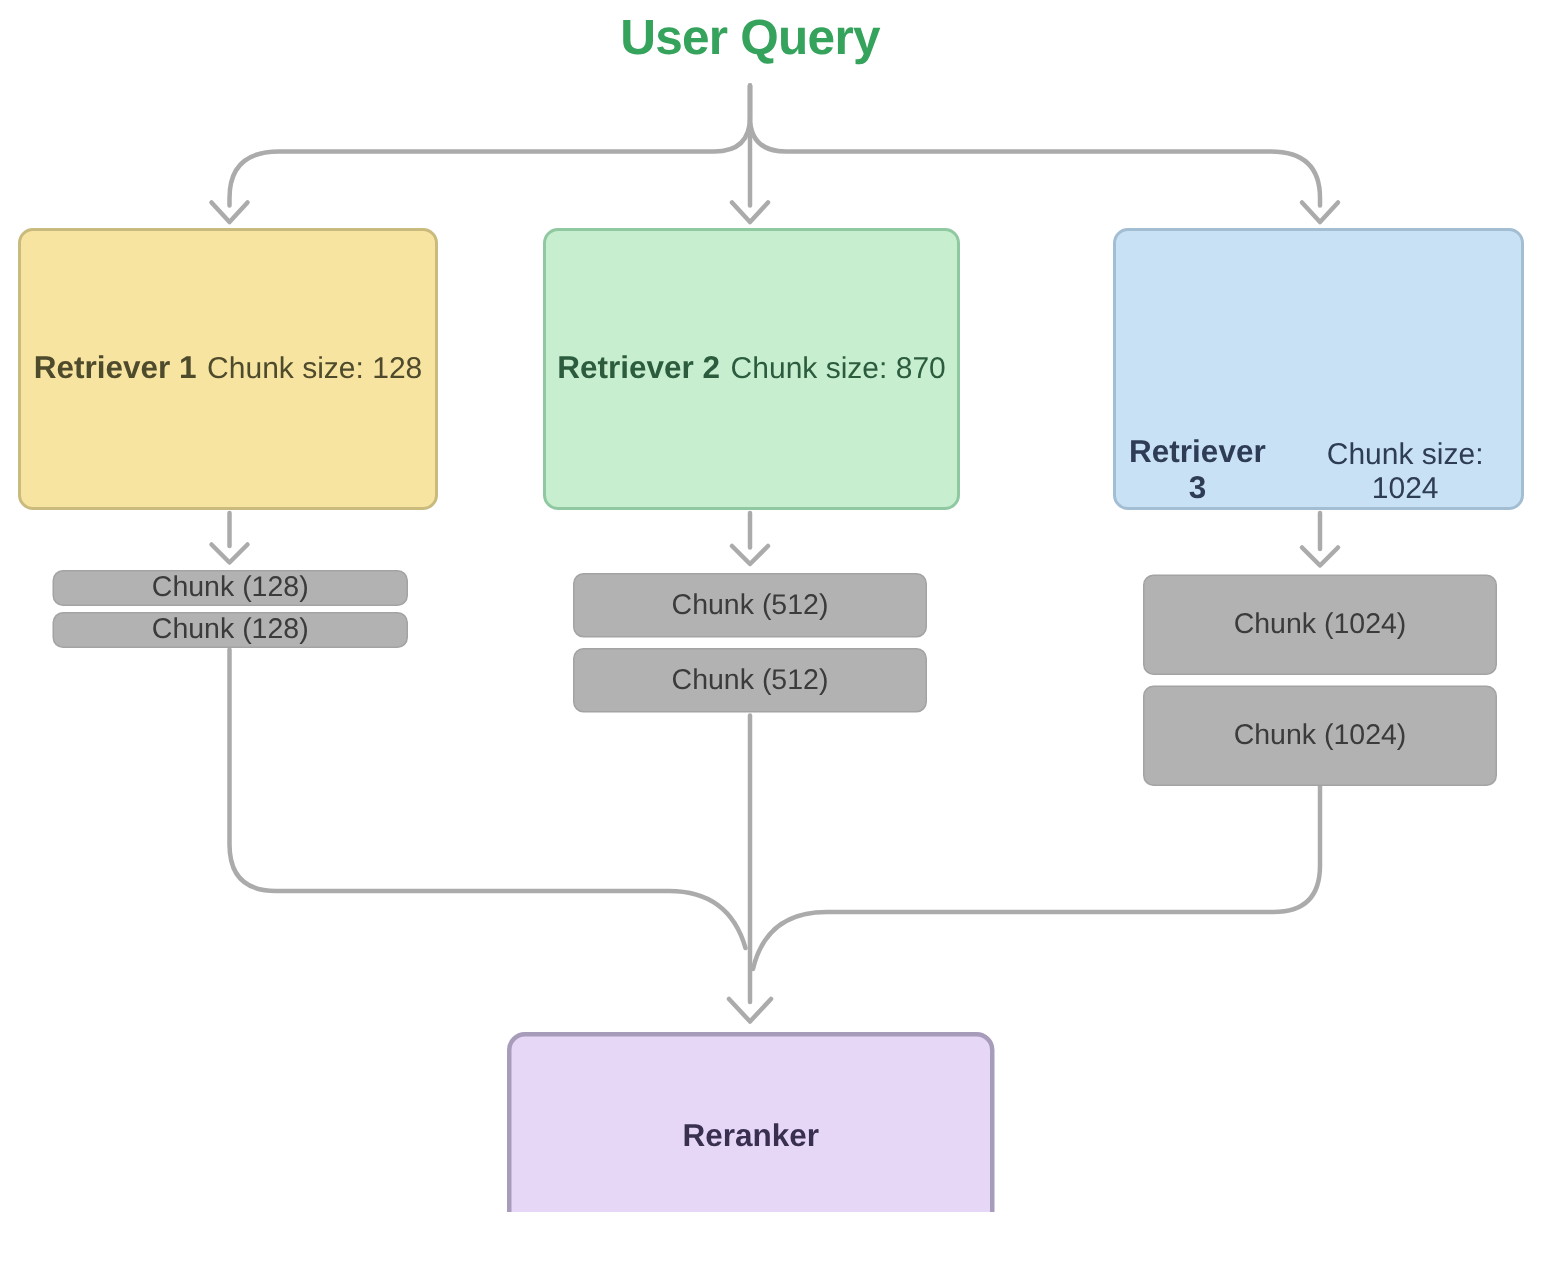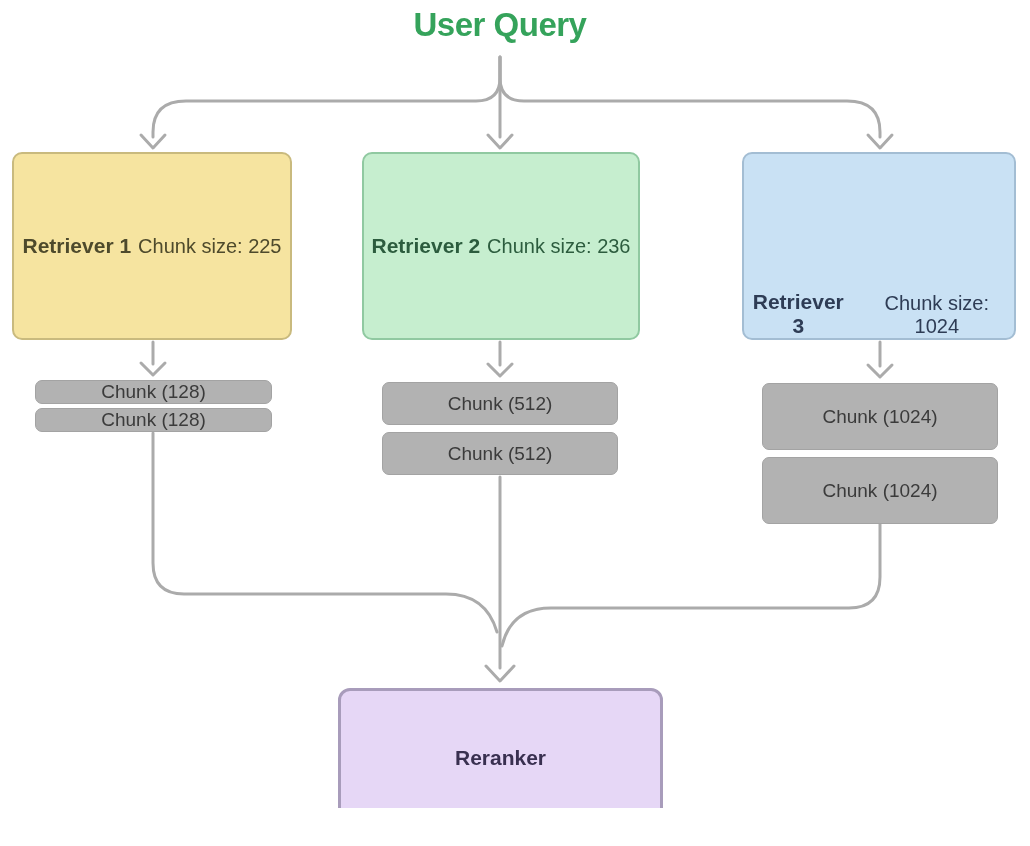--- a/index.html
+++ b/index.html
@@ -135,26 +135,26 @@
     <path d="M153,433 L153,563 Q153,594 184,594 L446,594 Q486,594 497,632"></path>
     <path d="M880,524 L880,577 Q880,608 849,608 L551,608 Q511,608 502,646"></path>
     <path d="M500,477 L500,668"></path>
     <path d="M486,666 L500,681 L514,666"></path>
   </svg>
 
   <div class="title">User Query</div>
 
   <div class="node r1">
     <div class="node-title">Retriever 1</div>
-    <div class="node-sub">Chunk size: 225</div>
+    <div class="node-sub">Chunk size: 128</div>
   </div>
 
   <div class="node r2">
     <div class="node-title">Retriever 2</div>
-    <div class="node-sub">Chunk size: 236</div>
+    <div class="node-sub">Chunk size: 870</div>
   </div>
 
   <div class="node r3">
     <div class="node-title">Retriever 3</div>
     <div class="node-sub">Chunk size: 1024</div>
   </div>
 
   <div class="chunk c1a">Chunk (128)</div>
   <div class="chunk c1b">Chunk (128)</div>
 

